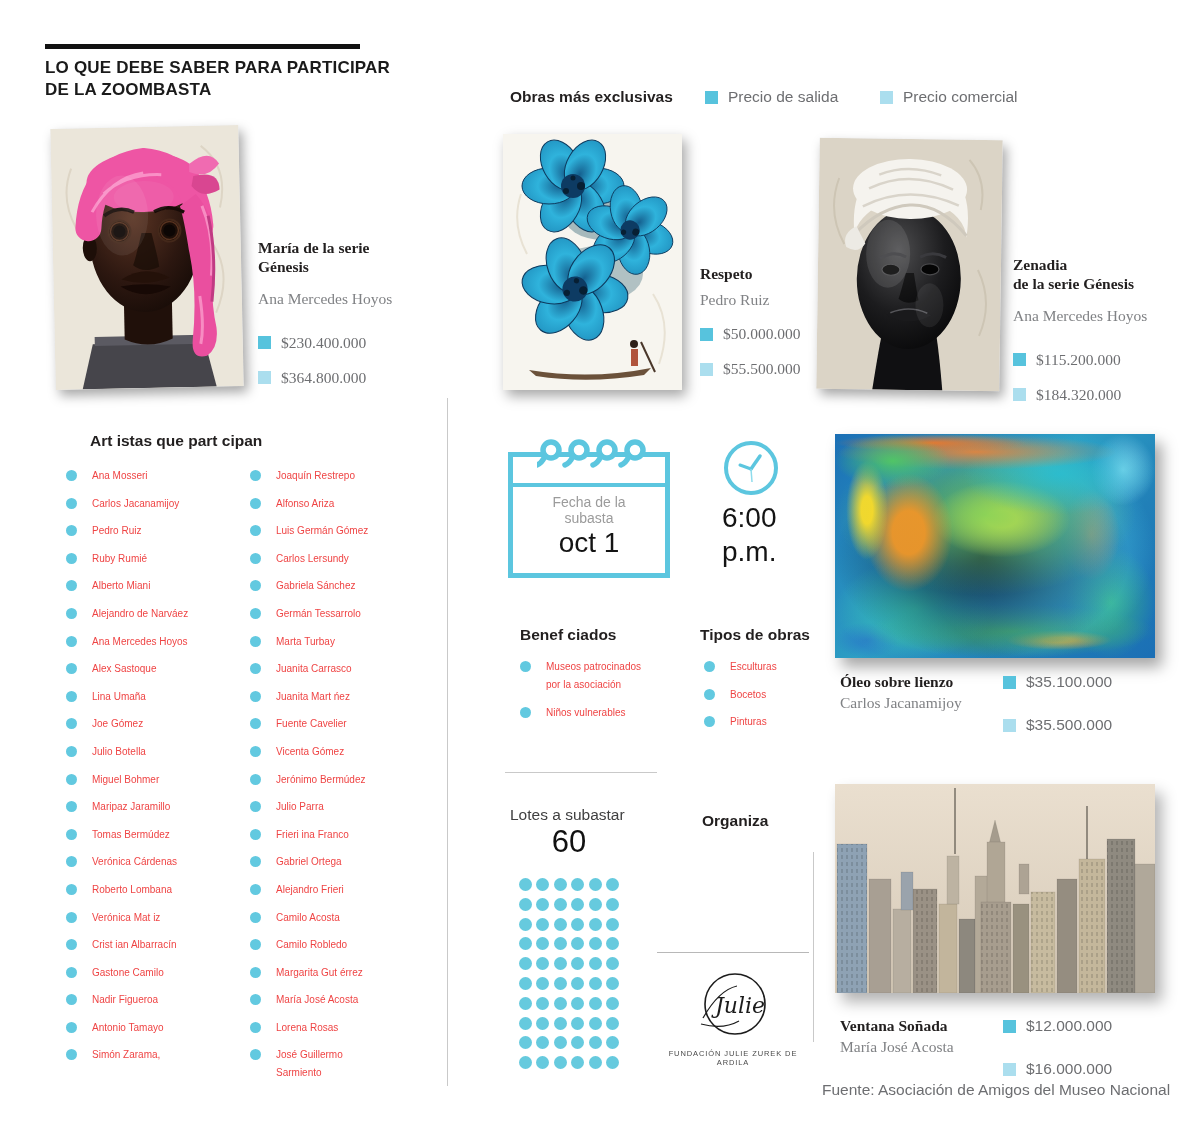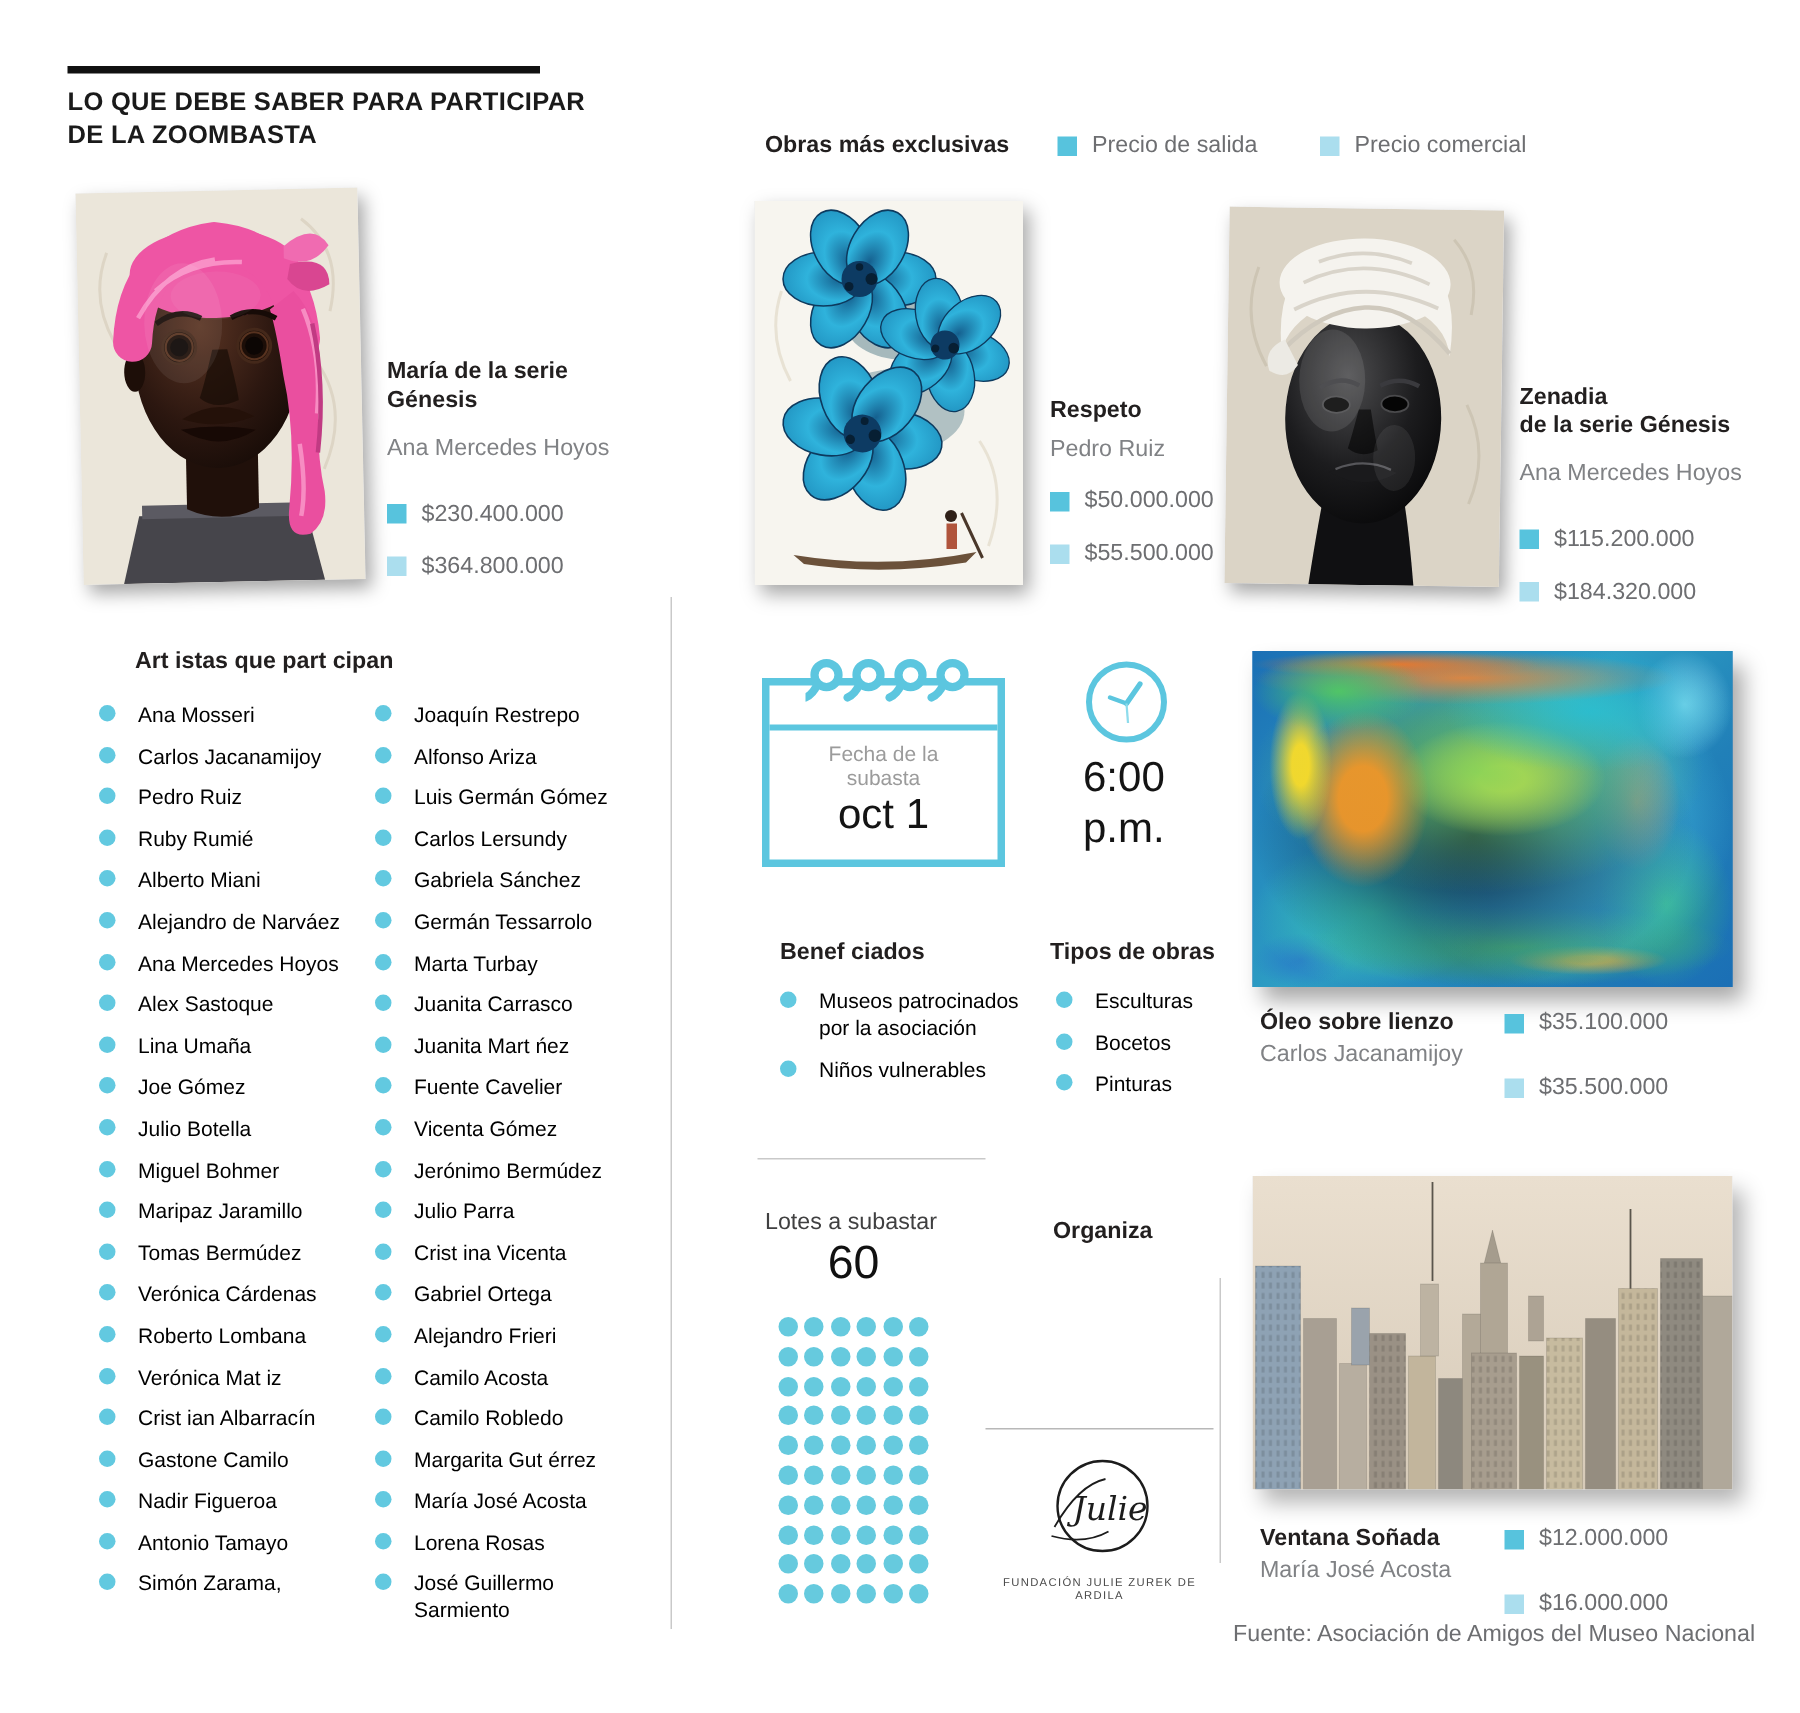--- a/index.html
+++ b/index.html
@@ -44,35 +44,35 @@
       radial-gradient(closest-side at 86% 75%, rgba(60,190,130,.8), transparent),
       radial-gradient(closest-side at 25% 78%, rgba(60,205,175,.85), transparent),
       radial-gradient(closest-side at 55% 88%, rgba(80,190,90,.8), transparent),
       radial-gradient(closest-side at 70% 92%, rgba(245,145,60,.85) 0 15%, transparent 55%),
       radial-gradient(closest-side at 10% 92%, rgba(40,120,200,.9), transparent),
       linear-gradient(135deg,#1b6fb5,#2d9ec4 45%,#2180b8 70%,#1b6fb5);}
   .painting-city{left:835px;top:784px;width:320px;height:209px;box-shadow:7px 9px 14px rgba(0,0,0,.3);}
   .painting-city svg{display:block;}
 
   
-  .caption{position:absolute;}
+  .caption{position:absolute;font-family:Liberation Serif, serif;}
   .cap1{left:258px;top:238px;}
   .cap2{left:700px;top:264px;}
   .cap3{left:1013px;top:255px;}
   .work-title{font-size:15.5px;font-weight:bold;color:#221f1f;line-height:1.25;margin:0 0 13px 0;}
   .work-artist{font-size:15.5px;color:#808285;margin:0 0 26px 0;}
   .cap2 .work-title{margin-bottom:8px;}
   .cap2 .work-artist{margin-bottom:16px;}
   .price-row{display:flex;align-items:center;gap:10px;font-size:15.5px;color:#6d6e71;}
   .price-row + .price-row{margin-top:17px;}
 
   
   .artists-heading{position:absolute;left:90px;top:432px;font-size:15.5px;font-weight:bold;color:#221f1f;}
   ul.bullets{list-style:none;margin:0;padding:0;}
-  ul.bullets li{position:relative;padding-left:26px;font-size:14px;color:#000000;line-height:18px;margin-bottom:9.6px;white-space:pre-line;}
+  ul.bullets li{position:relative;padding-left:26px;font-size:10px;color:#ef4444;line-height:18px;margin-bottom:9.6px;white-space:pre-line;}
   ul.bullets li::before{content:"";position:absolute;left:0;top:3px;width:11px;height:11px;border-radius:50%;background:#62c9e0;}
   .artists-left{position:absolute;left:66px;top:467px;width:170px;}
   .artists-right{position:absolute;left:250px;top:467px;width:172px;}
 
   
   .vline-main{position:absolute;left:447px;top:398px;width:1px;height:688px;background:#c9c9c9;}
   .hline-lotes{position:absolute;left:505px;top:772px;width:152px;height:1px;background:#c9c9c9;}
   .hline-logos{position:absolute;left:657px;top:952px;width:152px;height:1px;background:#b8b8b8;}
   .vline-logos{position:absolute;left:813px;top:852px;width:1px;height:190px;background:#c9c9c9;}
 
@@ -372,21 +372,21 @@
       <li>Carlos Lersundy</li>
       <li>Gabriela Sánchez</li>
       <li>Germán Tessarrolo</li>
       <li>Marta Turbay</li>
       <li>Juanita Carrasco</li>
       <li>Juanita Mart ńez</li>
       <li>Fuente Cavelier</li>
       <li>Vicenta Gómez</li>
       <li>Jerónimo Bermúdez</li>
       <li>Julio Parra</li>
-      <li>Crist ina Vicenta</li>
+      <li>Frieri ina Franco</li>
       <li>Gabriel Ortega</li>
       <li>Alejandro Frieri</li>
       <li>Camilo Acosta</li>
       <li>Camilo Robledo</li>
       <li>Margarita Gut érrez</li>
       <li>María José Acosta</li>
       <li>Lorena Rosas</li>
       <li>José Guillermo
 Sarmiento</li>
     </ul>

